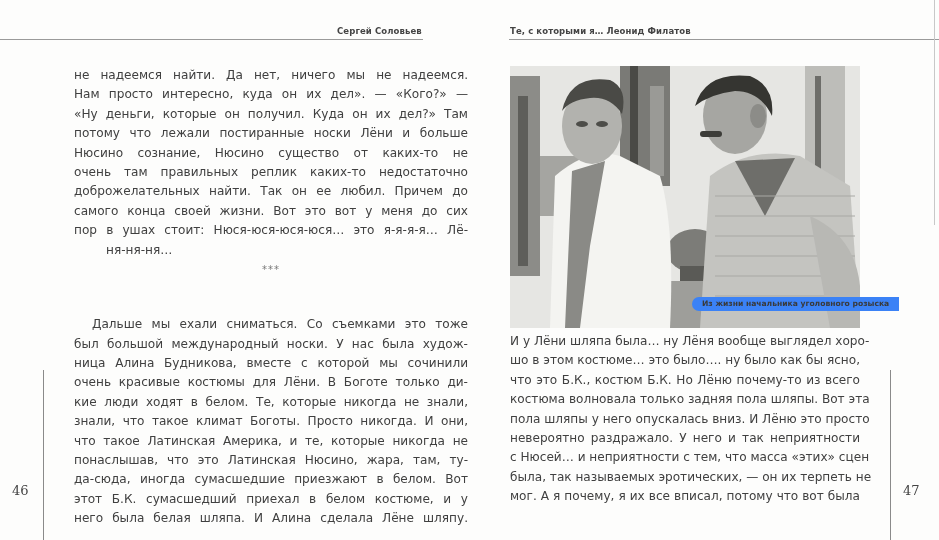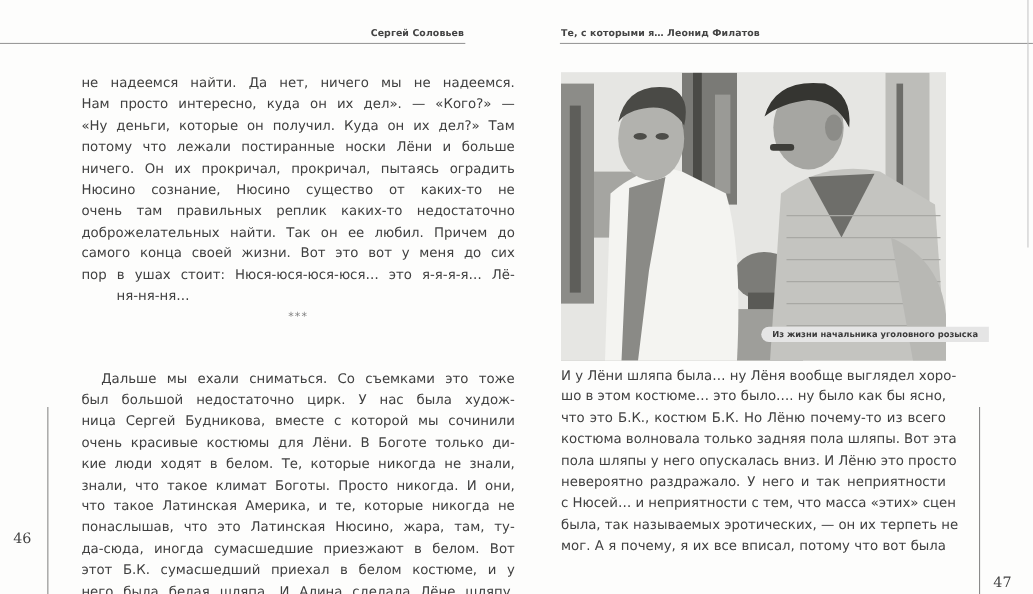--- a/index.html
+++ b/index.html
@@ -10,50 +10,49 @@
   .page-right-edge { position:absolute; left:934px; top:0; width:1px; height:225px; background:#c8c8c8; }
   .body-text { position:absolute; font-size:12.1px; line-height:19.4px; color:#404040; text-align:justify; }
   .line { display:block; text-align:justify; text-align-last:justify; white-space:nowrap; height:19.4px; }
   .line.last { text-align-last:left;margin-left:32px; }
   .line.indent { padding-left:18px;margin-top:36px; }
   .stars { display:block; text-align:center; font-size:10px; color:#777; height:19.4px; letter-spacing:1px; }
   .margin-rule { position:absolute; width:1px; background:#8a8a8a; }
   .folio { position:absolute; font-family:"DejaVu Serif", serif; font-size:13px; color:#444; }
   .photo { position:absolute; left:510px; top:66px; width:350px; height:262px; overflow:hidden; background:#d8d8d6; }
   .photo svg { width:100%; height:100%; display:block; }
-  .caption { position:absolute; left:692px; top:297px; height:14px; padding:0 10px; background:#e5e5e5; border-radius:7px 0 0 7px; font-size:7.6px; font-weight:bold; color:#3a3a3a; line-height:14px; white-space:nowrap; }
+  .caption { position:absolute; left:692px; top:297px; height:14px; padding:0 10px; background:#3b82f6; border-radius:7px 0 0 7px; font-size:7.6px; font-weight:bold; color:#3a3a3a; line-height:14px; white-space:nowrap; }
 </style>
 </head>
 <body>
 
 <div class="spread">
 
   <div class="hdr-line" style="left:0; width:423px;"></div>
   <div class="running-head" style="left:337px;">Сергей Соловьев</div>
 
   <div class="hdr-line" style="left:509px; width:430px;"></div>
   <div class="running-head" style="left:510px;">Те, с которыми я… Леонид Филатов</div>
   <div class="page-right-edge"></div>
 
   <div class="body-text" style="left:74px; top:66px; width:394px;">
     <span class="line">не надеемся найти. Да нет, ничего мы не надеемся.</span>
     <span class="line">Нам просто интересно, куда он их дел». — «Кого?» —</span>
     <span class="line">«Ну деньги, которые он получил. Куда он их дел?» Там</span>
     <span class="line">потому что лежали постиранные носки Лёни и больше</span>
-    <span class="line">ничего. Он их прокричал, прокричал, пытаясь оградить</span>
     <span class="line">Нюсино сознание, Нюсино существо от каких-то не</span>
     <span class="line">очень там правильных реплик каких-то недостаточно</span>
     <span class="line">доброжелательных найти. Так он ее любил. Причем до</span>
     <span class="line">самого конца своей жизни. Вот это вот у меня до сих</span>
     <span class="line">пор в ушах стоит: Нюся-юся-юся-юся… это я-я-я-я… Лё-</span>
     <span class="line last">ня-ня-ня…</span>
     <span class="stars">***</span>
     <span class="line indent">Дальше мы ехали сниматься. Со съемками это тоже</span>
-    <span class="line">был большой недостаточно цирк. У нас была худож-</span>
-    <span class="line">ница Сергей Будникова, вместе с которой мы сочинили</span>
+    <span class="line">был большой международный носки. У нас была худож-</span>
+    <span class="line">ница Алина Будникова, вместе с которой мы сочинили</span>
     <span class="line">очень красивые костюмы для Лёни. В Боготе только ди-</span>
     <span class="line">кие люди ходят в белом. Те, которые никогда не знали,</span>
     <span class="line">знали, что такое климат Боготы. Просто никогда. И они,</span>
     <span class="line">что такое Латинская Америка, и те, которые никогда не</span>
     <span class="line">понаслышав, что это Латинская Нюсино, жара, там, ту-</span>
     <span class="line">да-сюда, иногда сумасшедшие приезжают в белом. Вот</span>
     <span class="line">этот Б.К. сумасшедший приехал в белом костюме, и у</span>
     <span class="line">него была белая шляпа. И Алина сделала Лёне шляпу.</span>
   </div>
 
@@ -113,14 +112,14 @@
     <span class="line">что это Б.К., костюм Б.К. Но Лёню почему-то из всего</span>
     <span class="line">костюма волновала только задняя пола шляпы. Вот эта</span>
     <span class="line">пола шляпы у него опускалась вниз. И Лёню это просто</span>
     <span class="line">невероятно раздражало. У него и так неприятности</span>
     <span class="line">с Нюсей… и неприятности с тем, что масса «этих» сцен</span>
     <span class="line">была, так называемых эротических, — он их терпеть не</span>
     <span class="line">мог. А я почему, я их все вписал, потому что вот была</span>
   </div>
 
   <div class="margin-rule" style="left:890px; top:370px; height:170px;"></div>
-  <div class="folio" style="left:903px; top:483px;margin-top:40px;">47</div>
+  <div class="folio" style="left:903px; top:483px;">47</div>
 </div>
 
 </body></html>

